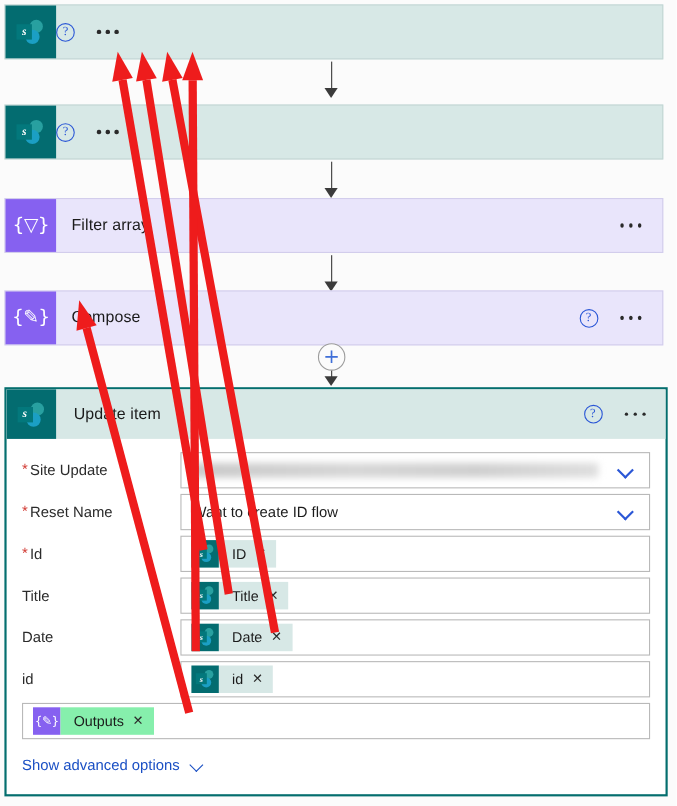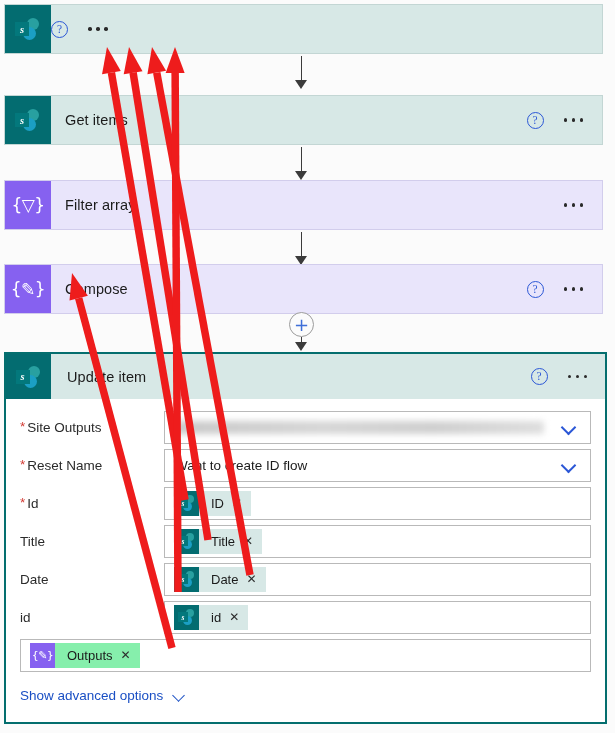--- a/index.html
+++ b/index.html
@@ -276,21 +276,20 @@
   <div class="arrowhead" style="top:80px;"></div>
 
   <div class="node sp" style="top:95px;">
     <div class="node-icon sp">
       <div class="sp-mark">
           <span class="c1"></span>
           <span class="c2"></span>
           <span class="sq">s</span>
         </div>
     </div>
-    <div class="node-title">Get items</div>
     <div class="node-actions">
       <div class="help-icon">?</div>
       <div class="ellipsis-icon">
           <i></i>
           <i></i>
           <i></i>
         </div>
     </div>
   </div>
 
@@ -354,21 +353,21 @@
             <i></i>
           </div>
       </div>
     </div>
 
     <div class="card-body">
 
       <div class="field-row">
         <div class="field-label">
           <span class="req-star">*</span>
-          <span>Site Outputs</span>
+          <span>Site Update</span>
         </div>
         <div class="field-control">
           <div class="field-text redacted"></div>
           <div class="chevron-down"></div>
         </div>
       </div>
 
       <div class="field-row">
         <div class="field-label">
           <span class="req-star">*</span>

